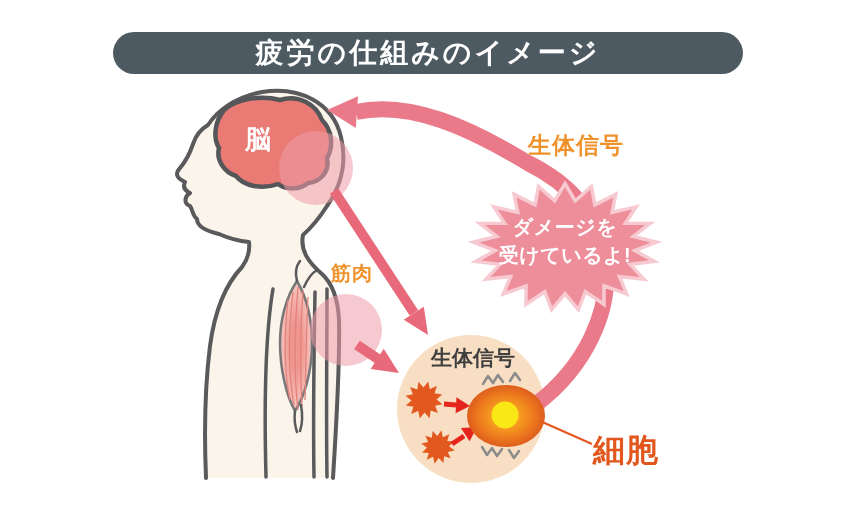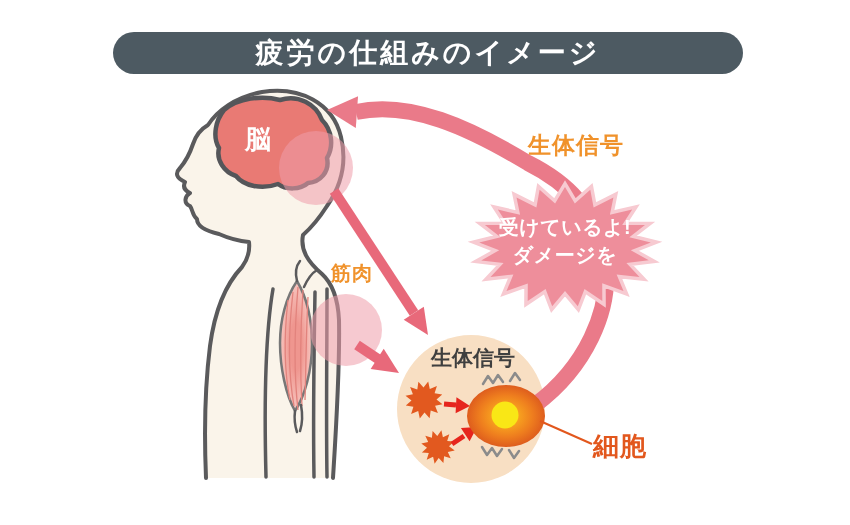--- a/index.html
+++ b/index.html
@@ -11,21 +11,21 @@
     position:absolute;left:113px;top:32px;width:630px;height:42px;border-radius:21px;
     background:var(--c-banner,#4d5a62);display:flex;align-items:center;justify-content:center;
   }
   .banner span{color:#fff;font-size:28px;font-weight:bold;letter-spacing:3px;font-family:Liberation Serif, serif;}
   .stage svg{position:absolute;left:0;top:0;}
   .lbl{position:absolute;font-weight:bold;white-space:nowrap;letter-spacing:1px;}
   .brain-lbl{left:245px;top:122px;font-size:26px;color:#ffffff;}
   .muscle-lbl{left:331px;top:260px;font-size:20px;color:var(--c-label-orange,#f0922b);}
   .signal-lbl{left:528px;top:130px;font-size:23px;color:var(--c-label-orange,#f0922b);text-align:center;}
   .ros-lbl{left:431px;top:344px;font-size:21px;color:var(--c-ros-text,#3f3f3f);letter-spacing:0;}
-  .cell-lbl{left:593px;top:429px;font-size:26px;color:var(--c-label-red-orange,#e2571d);}
+  .cell-lbl{left:593px;top:429px;font-size:32px;color:var(--c-label-red-orange,#e2571d);}
   .bubble-text{
     position:absolute;left:480px;top:213px;width:170px;text-align:center;
     color:#fff;font-size:20px;font-weight:bold;line-height:28px;letter-spacing:0.5px;
   }
   
   .bodyfill{fill:var(--c-body-fill,#faf4ea);}
   .outline{fill:none;stroke:var(--c-outline,#5a5a5c);stroke-width:4;stroke-linecap:round;stroke-linejoin:round;}
   .armline{fill:none;stroke:var(--c-outline,#5a5a5c);stroke-width:3.5;stroke-linecap:round;}
   .brainshape{fill:var(--c-brain,#e97a74);stroke:var(--c-brain-outline,#55565a);stroke-width:4.5;stroke-linejoin:round;}
   .hl{fill:var(--c-pink-circle,#ee9daa);fill-opacity:.55;}
@@ -159,17 +159,17 @@
   <div class="banner">
     <span>疲労の仕組みのイメージ</span>
   </div>
 
   <div class="lbl brain-lbl">脳</div>
   <div class="lbl muscle-lbl">筋肉</div>
   <div class="lbl signal-lbl">生体信号</div>
   <div class="lbl ros-lbl">生体信号</div>
   <div class="lbl cell-lbl">細胞</div>
   <div class="bubble-text">
+    <div>ダメージを</div>
     <div>受けているよ!</div>
-    <div>ダメージを</div>
   </div>
 
 </div>
 
 </body></html>

